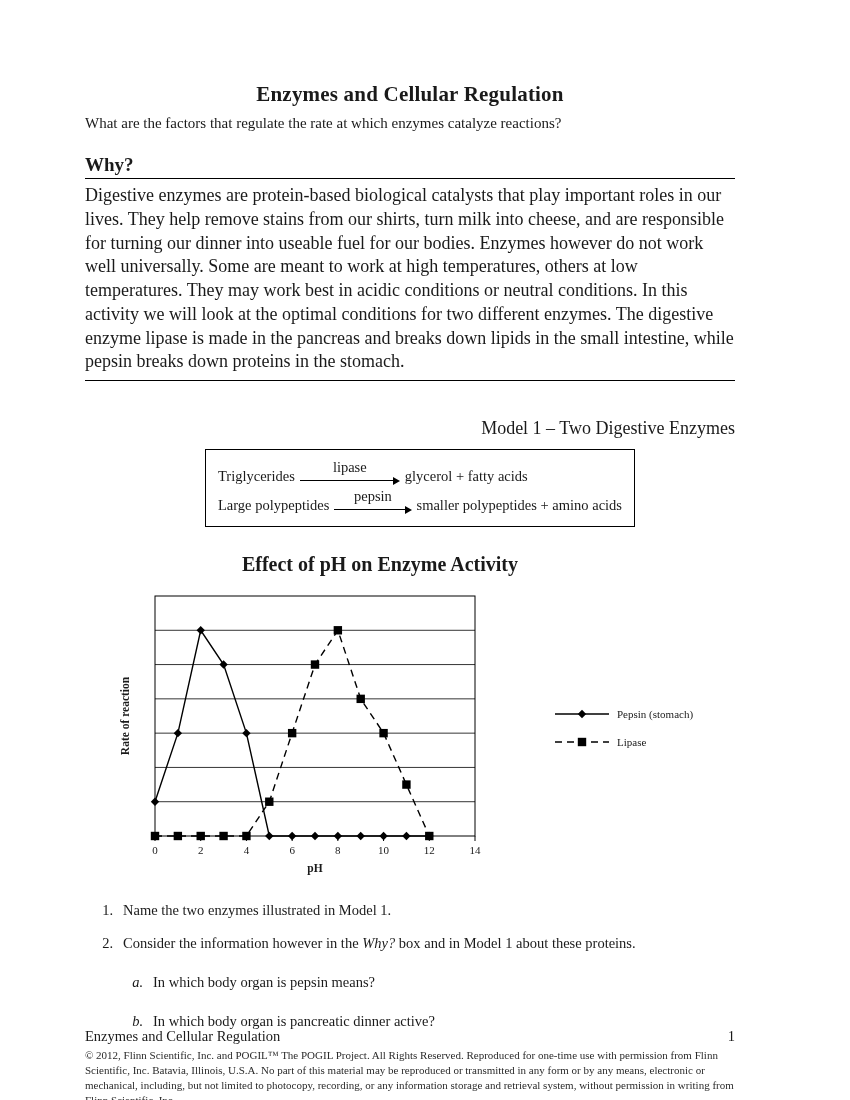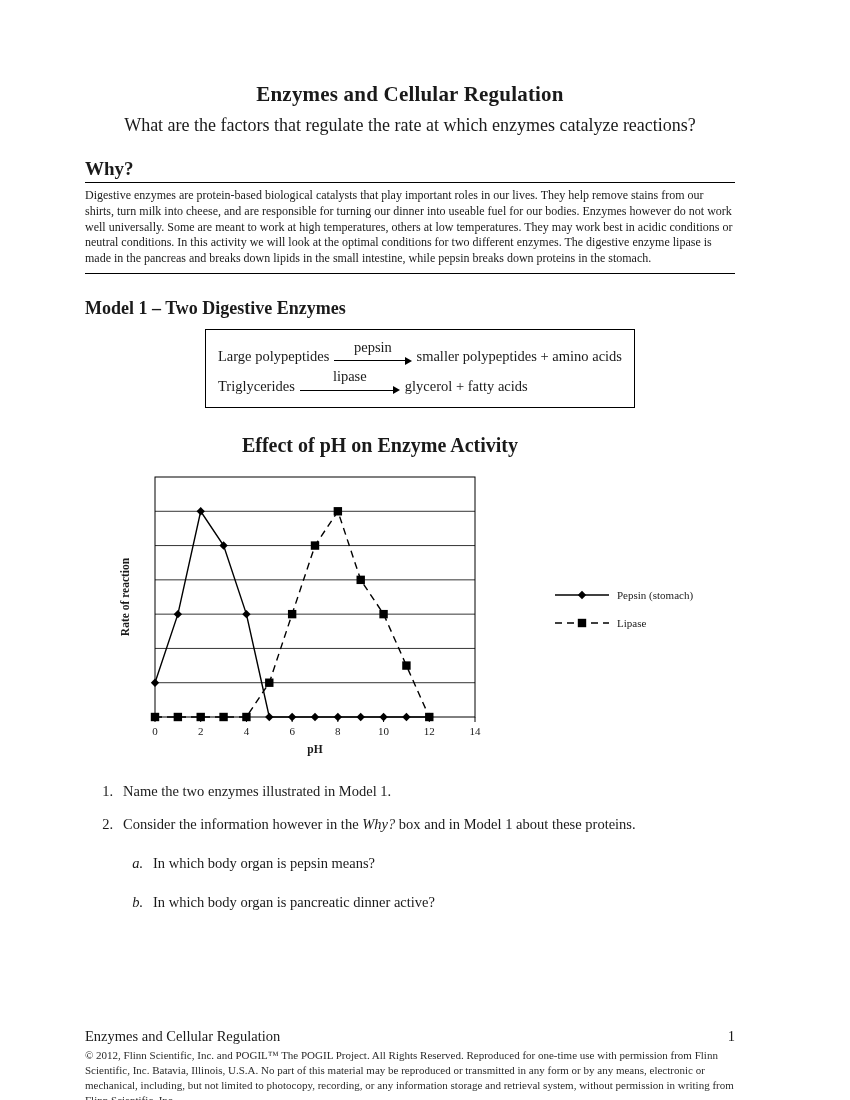--- a/index.html
+++ b/index.html
@@ -31,52 +31,53 @@
 
   
   .doc-title {
     text-align: center;
     font-size: 21px;
     font-weight: bold;
     margin-top: 82px;
     letter-spacing: 0.2px;
   }
   .doc-subtitle {
-    text-align: center;
-    font-size: 18px;
+    text-align: left;
+    font-size: 15px;
     margin-top: 8px;
   }
 
   
   .section-head {
     font-size: 19px;
     font-weight: bold;
     margin-top: 22px;
     margin-bottom: 2px;
   }
   .rule {
     border: 0;
     border-top: 1px solid #000;
     margin: 0;
   }
   .rule.thin { border-top: 0.8px solid #000; }
 
   .why-body {
-    font-size: 12px;
+    font-size: 18px;
     line-height: 1.32;
     margin-top: 5px;
     margin-bottom: 6px;
     text-align: left;
   }
 
   .model-head {
     font-size: 18px;
-    font-weight: bold;
-    margin-top: 24px;
+    font-weight: normal;
+    margin-top: 37px;
     margin-bottom: 10px;
+    text-align: right;
   }
 
   
   .reaction-box {
     border: 1px solid #000;
     width: 430px;
     margin-left: 120px;
     padding: 10px 12px 12px 12px;
     box-sizing: border-box;
   }
@@ -193,35 +194,35 @@
     <div class="doc-subtitle">What are the factors that regulate the rate at which enzymes catalyze reactions?</div>
 
     <div class="section-head">Why?</div>
     <hr class="rule">
     <p class="why-body">Digestive enzymes are protein-based biological catalysts that play important roles in our lives. They help remove stains from our shirts, turn milk into cheese, and are responsible for turning our dinner into useable fuel for our bodies. Enzymes however do not work well universally. Some are meant to work at high temperatures, others at low temperatures. They may work best in acidic conditions or neutral conditions. In this activity we will look at the optimal conditions for two different enzymes. The digestive enzyme lipase is made in the pancreas and breaks down lipids in the small intestine, while pepsin breaks down proteins in the stomach.</p>
     <hr class="rule thin">
 
     <div class="model-head">Model 1 – Two Digestive Enzymes</div>
 
     <div class="reaction-box">
+      <div class="reaction-row">
+        <span>Triglycerides</span>
+        <span class="arrow-wrap w1">
+          <span class="arrow-label">lipase</span>
+          <span class="arrow-line"></span>
+        </span>
+        <span>glycerol + fatty acids</span>
+      </div>
       <div class="reaction-row">
         <span>Large polypeptides</span>
         <span class="arrow-wrap w2">
           <span class="arrow-label">pepsin</span>
           <span class="arrow-line"></span>
         </span>
         <span>smaller polypeptides + amino acids</span>
-      </div>
-      <div class="reaction-row">
-        <span>Triglycerides</span>
-        <span class="arrow-wrap w1">
-          <span class="arrow-label">lipase</span>
-          <span class="arrow-line"></span>
-        </span>
-        <span>glycerol + fatty acids</span>
       </div>
     </div>
 
     <div class="chart-title">Effect of pH on Enzyme Activity</div>
 
     <div class="chart-area">
       <svg class="chart-svg" id="chart-svg" width="650" height="300" viewBox="0 0 650 300">
           <rect x="70" y="10" width="320" height="240" fill="none" stroke="#000" stroke-width="1"></rect>
           <line x1="70" y1="215.71428571428572" x2="390" y2="215.71428571428572" stroke="#000" stroke-width="0.8"></line>
           <line x1="70" y1="181.42857142857144" x2="390" y2="181.42857142857144" stroke="#000" stroke-width="0.8"></line>

